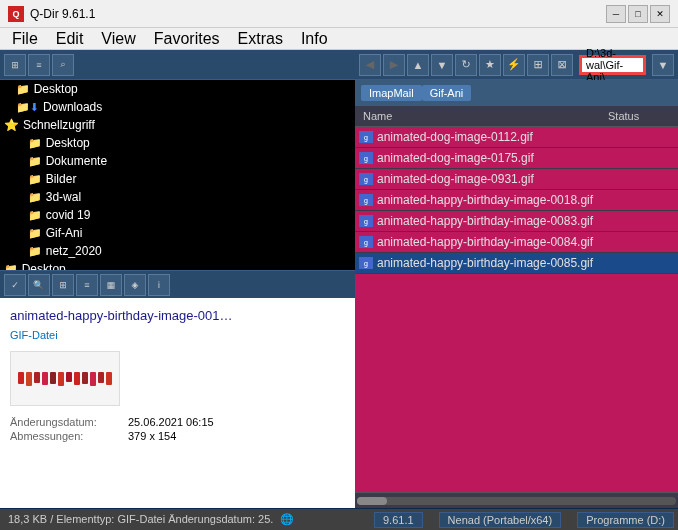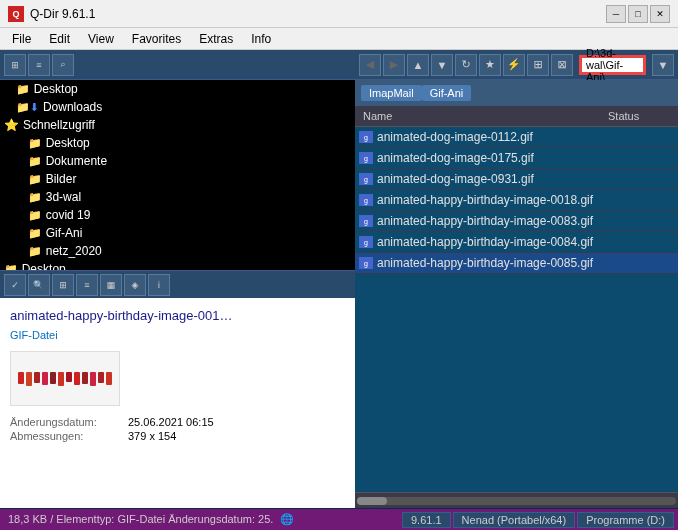--- a/index.html
+++ b/index.html
@@ -59,21 +59,21 @@
       background: #f0f0f0;
       height: 22px;
       display: flex;
       align-items: center;
       padding: 0 4px;
       border-bottom: 1px solid #ccc;
       gap: 2px;
     }
     .menu-item {
       padding: 2px 8px;
-      font-size: 12px;
+      font-size: 16px;
       cursor: pointer;
       color: #000;
     }
 
     
     #main-content {
       display: flex;
       height: calc(530px - 28px - 22px - 22px);
       background: #1a3a5c;
     }
@@ -247,21 +247,21 @@
       padding: 2px 8px;
       font-size: 11px;
       color: #fff;
       border-radius: 2px;
       cursor: pointer;
     }
 
     
     #file-list {
       flex: 1;
-      background: #0c4a6e;
+      background: #be185d;
       overflow-y: auto;
     }
     #file-list-header {
       display: flex;
       background: #3a3a4a;
       border-bottom: 1px solid #555;
       padding: 2px 4px;
     }
     .col-name {
       flex: 1;
@@ -316,36 +316,36 @@
     .scroll-thumb {
       width: 30px;
       height: 8px;
       background: #888;
       border-radius: 4px;
     }
 
     
     #status-bar {
       height: 22px;
-      background: #701a75;
+      background: #404040;
       display: flex;
       align-items: center;
       border-top: 1px solid #0a2a4c;
     }
     .status-left {
       flex: 1;
       padding: 0 8px;
       font-size: 11px;
       color: #ccc;
       white-space: nowrap;
       overflow: hidden;
     }
     .status-right {
       display: flex;
-      gap: 2px;
+      gap: 16px;
       padding: 0 4px;
     }
     .status-btn {
       background: #2a4a6c;
       border: 1px solid #3a5a8c;
       padding: 1px 8px;
       font-size: 11px;
       color: #ccc;
       cursor: pointer;
     }

